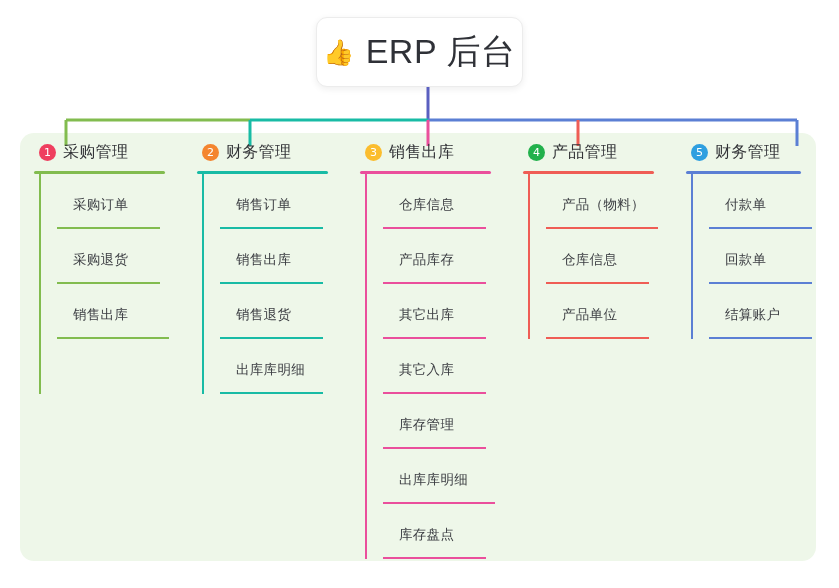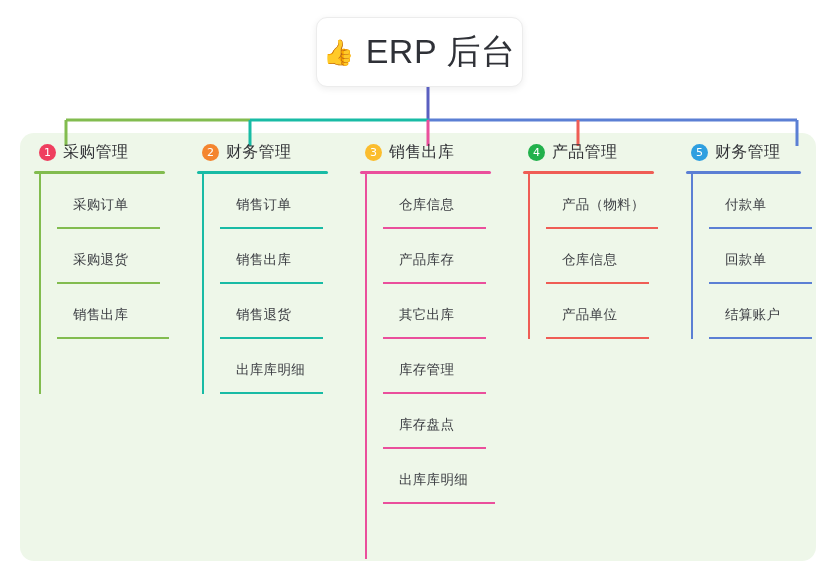--- a/index.html
+++ b/index.html
@@ -244,31 +244,35 @@
           </div>
           <div class="leaf">
             <span class="leaf-text">产品库存</span>
             <div class="leaf-rule" style="background: rgb(234, 79, 156); width: 103px;"></div>
           </div>
           <div class="leaf">
             <span class="leaf-text">其它出库</span>
             <div class="leaf-rule" style="background: rgb(234, 79, 156); width: 103px;"></div>
           </div>
           <div class="leaf">
+            <span class="leaf-text">其它入库</span>
+            <div class="leaf-rule" style="background: rgb(234, 79, 156); width: 103px;"></div>
+          </div>
+          <div class="leaf">
             <span class="leaf-text">库存管理</span>
-            <div class="leaf-rule" style="background: rgb(234, 79, 156); width: 103px;"></div>
-          </div>
-          <div class="leaf">
-            <span class="leaf-text">库存盘点</span>
             <div class="leaf-rule" style="background: rgb(234, 79, 156); width: 103px;"></div>
           </div>
           <div class="leaf">
             <span class="leaf-text">出库库明细</span>
             <div class="leaf-rule" style="background: rgb(234, 79, 156); width: 112px;"></div>
           </div>
+          <div class="leaf">
+            <span class="leaf-text">库存盘点</span>
+            <div class="leaf-rule" style="background: rgb(234, 79, 156); width: 103px;"></div>
+          </div>
         </div>
       </div>
       <div class="column" style="left: 489px;">
         <div class="col-head">
           <span class="badge" style="background: rgb(34, 177, 76);">4</span>
           <span class="col-title">产品管理</span>
         </div>
         <div class="head-rule" style="background: rgb(239, 93, 85); width: 131px;"></div>
         <div class="leaves">
           <div class="spine" style="background: rgb(239, 93, 85); height: 165px;"></div>

